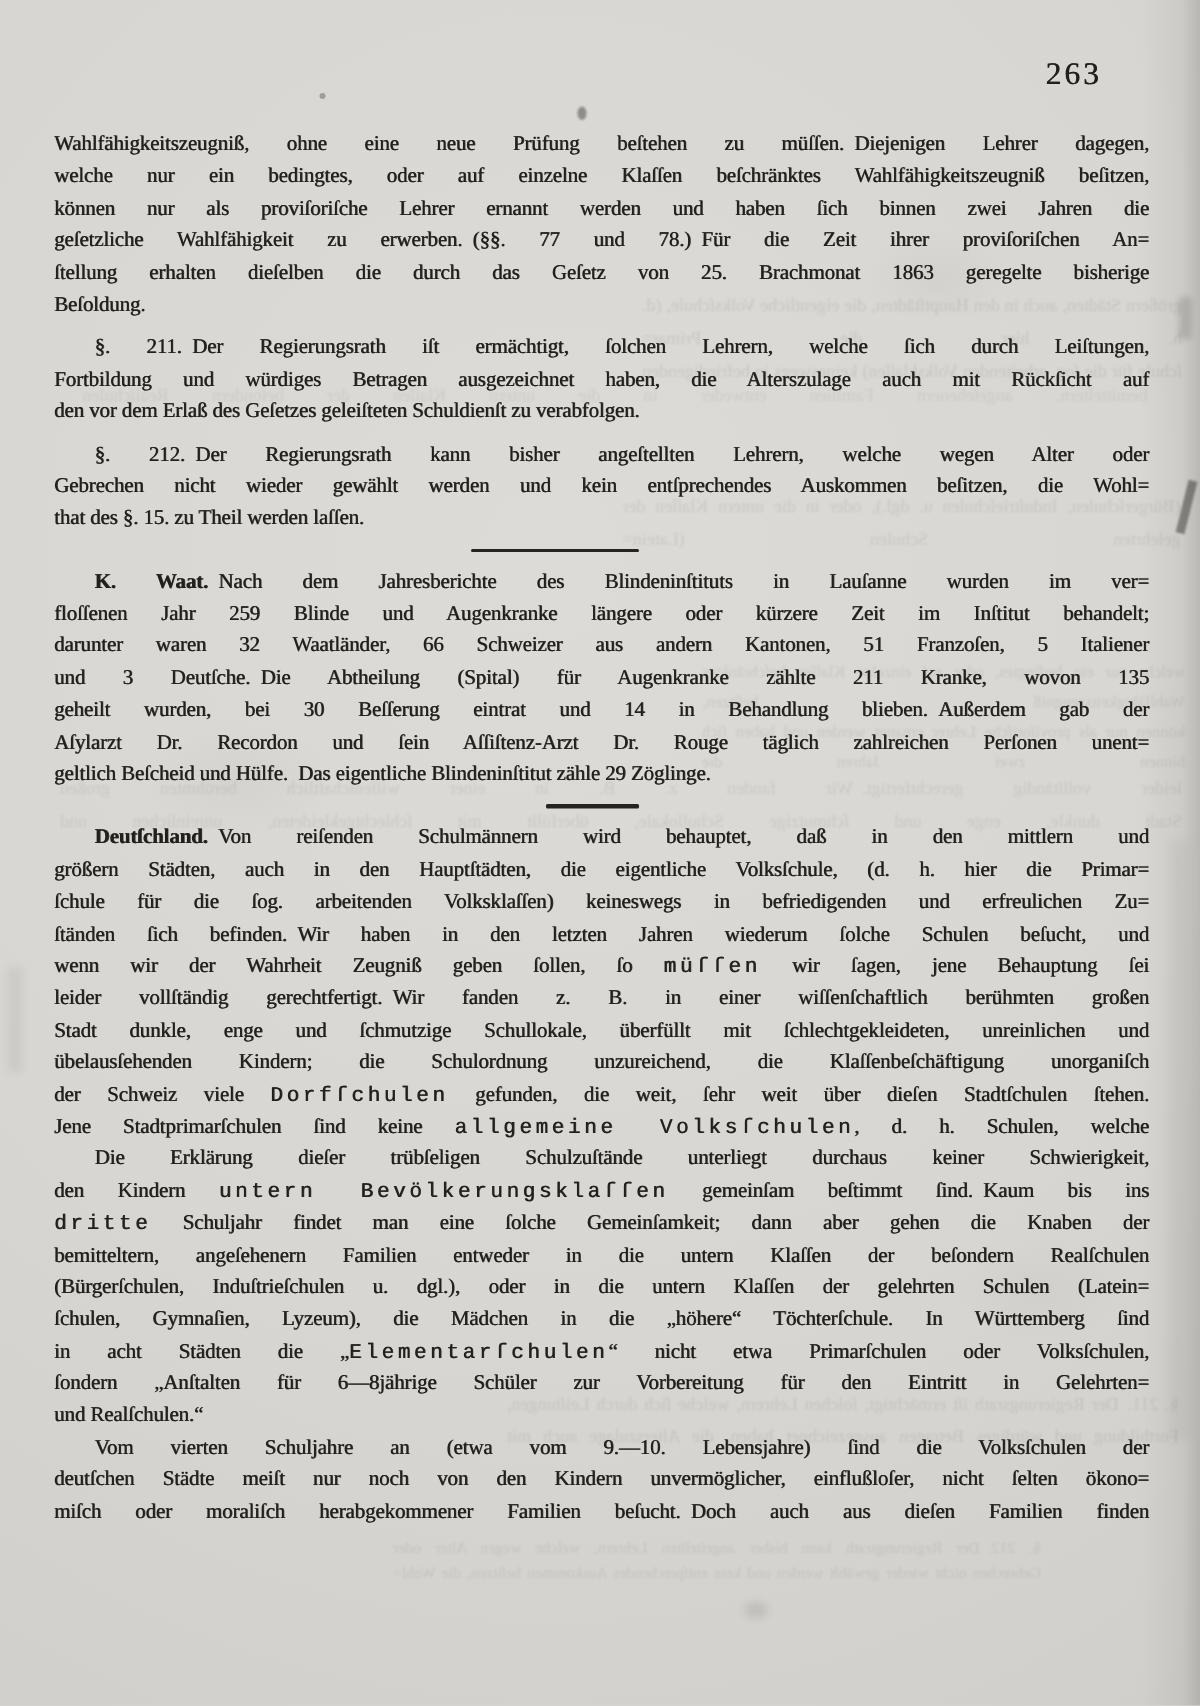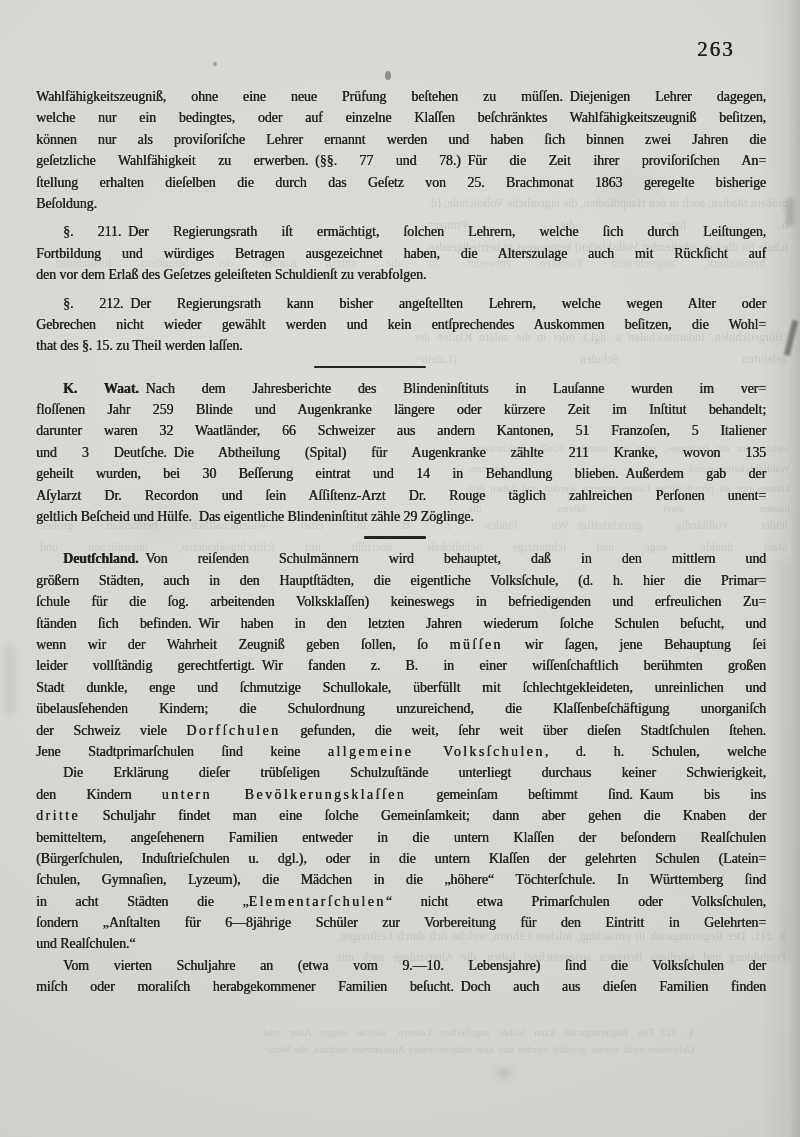--- a/index.html
+++ b/index.html
@@ -30,21 +30,21 @@
   }
   .para{margin:0;}
   .line{
     display:block; height:21.4px;
     text-align:justify; text-align-last:justify;
     letter-spacing:-.1px;
   }
   .line.nj{text-align-last:left;}
   .line.ind{text-indent:27px;}
   .b{font-weight:bold;}
-  .sperr{letter-spacing:2.4px;}
+  .sperr{letter-spacing:2.4px;font-family:Liberation Mono, monospace;}
   .rule-row{position:relative;height:3px;margin:9px 0;}
   .rule{position:absolute;top:0;height:2.6px;background:#26241f;border-radius:1px;}
   #ghost-layer{position:absolute;inset:0;z-index:1;}
   .ghost{
     position:absolute; transform:scaleX(-1); filter:blur(.7px);
     color:#4f4d48; overflow:hidden; text-align:justify;
   }
   .ghost .gl{display:block;text-align-last:justify;}
   .speck{position:absolute;background:#35332e;z-index:3;}
 </style>
@@ -133,20 +133,21 @@
         <div class="line"><span class="sperr">dritte</span><span class=""> Schuljahr findet man eine ſolche Gemeinſamkeit; dann aber gehen die Knaben der</span></div>
         <div class="line"><span class="">bemitteltern, angeſehenern Familien entweder in die untern Klaſſen der beſondern Realſchulen</span></div>
         <div class="line"><span class="">(Bürgerſchulen, Induſtrieſchulen u. dgl.), oder in die untern Klaſſen der gelehrten Schulen (Latein=</span></div>
         <div class="line"><span class="">ſchulen, Gymnaſien, Lyzeum), die Mädchen in die „höhere“ Töchterſchule. In Württemberg ſind</span></div>
         <div class="line"><span class="">in acht Städten die „</span><span class="sperr">Elementarſchulen</span><span class="">“ nicht etwa Primarſchulen oder Volksſchulen,</span></div>
         <div class="line"><span class="">ſondern „Anſtalten für 6—8jährige Schüler zur Vorbereitung für den Eintritt in Gelehrten=</span></div>
         <div class="line nj"><span class="">und Realſchulen.“</span></div>
       </div>
       <div class="para" style="margin-top: 0px;">
         <div class="line ind"><span class="">Vom vierten Schuljahre an (etwa vom 9.—10. Lebensjahre) ſind die Volksſchulen der</span></div>
+        <div class="line"><span class="">deutſchen Städte meiſt nur noch von den Kindern unvermöglicher, einflußloſer, nicht ſelten ökono=</span></div>
         <div class="line"><span class="">miſch oder moraliſch herabgekommener Familien beſucht. Doch auch aus dieſen Familien finden</span></div>
       </div>
     </div>
 
   <div class="speck" style="left:385px;top:71px;width:6px;height:9px;border-radius:50%;opacity:.45;filter:blur(.6px);"></div>
   <div class="speck" style="left:213px;top:62px;width:4px;height:4px;border-radius:50%;opacity:.35;"></div>
   <div class="speck" style="left:786px;top:198px;width:8px;height:28px;opacity:.18;filter:blur(2px);"></div>
   <div class="speck" style="left:788px;top:320px;width:6px;height:36px;opacity:.5;filter:blur(.8px);transform:rotate(14deg);"></div>
   <div class="speck" style="left:780px;top:560px;width:12px;height:400px;opacity:.05;filter:blur(4px);"></div>
   <div class="speck" style="left:5px;top:645px;width:10px;height:70px;opacity:.07;filter:blur(3px);"></div>

